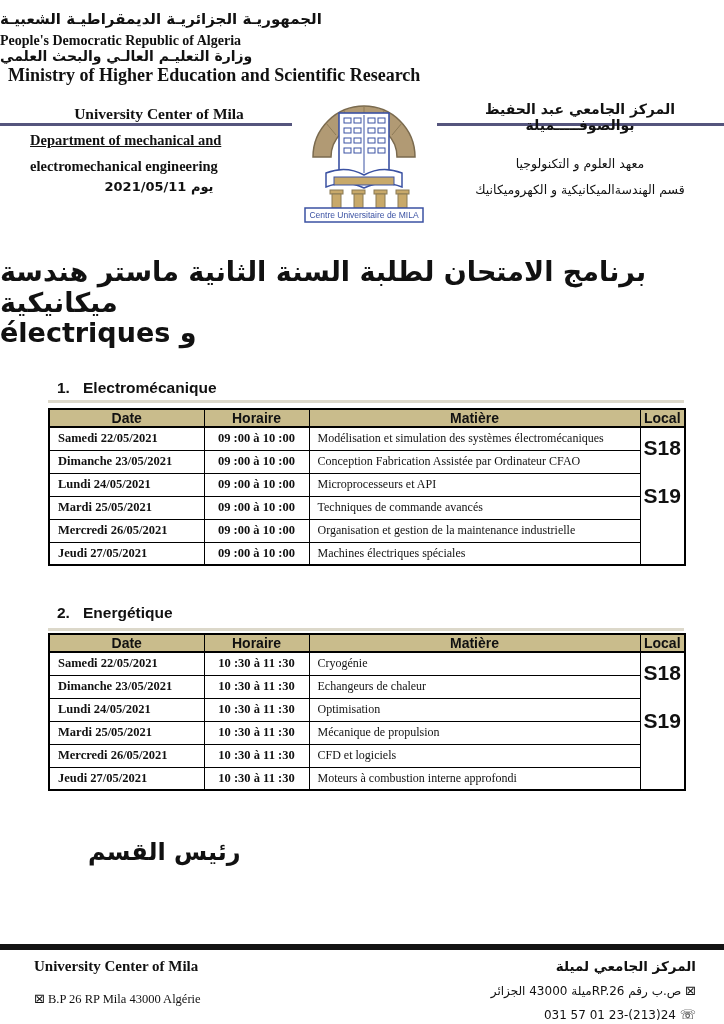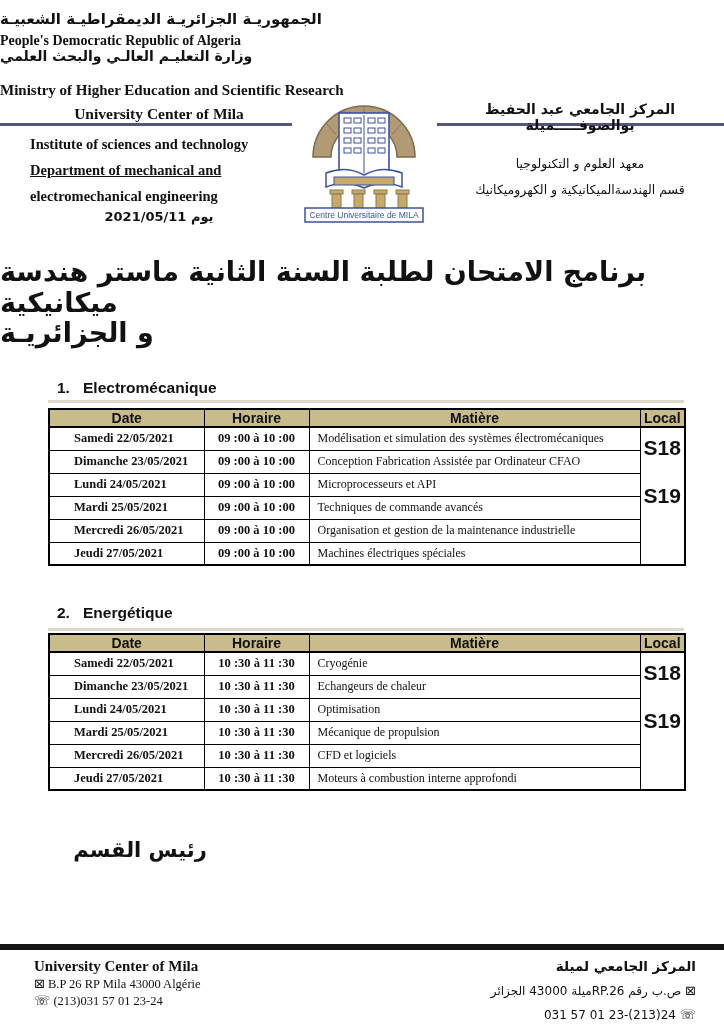--- a/index.html
+++ b/index.html
@@ -7,21 +7,21 @@
   body { position:relative; background:#ffffff; font-family:"Liberation Serif",serif; color:#111; overflow:hidden; }
 
   .abs { position:absolute; }
   .ctr { width:100%; text-align:left; }
   .ar  { font-family:"DejaVu Sans",sans-serif; direction:rtl; }
 
   
   .rep-ar { top:10px;  font-size:15px; font-weight:bold; }
   .rep-en { top:33px;  font-size:14px; font-weight:bold; }
   .min-ar { top:48px;  font-size:14px; font-weight:bold; }
-  .min-en { top:82px;  font-size:15px; font-weight:bold; }
+  .min-en { top:65px;  font-size:18px; font-weight:bold;padding-left:8px; }
 
   
   .lh-left  { left:30px;  top:105px; width:258px; }
   .lh-left .t { font-size:15.5px; font-weight:bold; text-align:center; }
   .lh-line { height:2.5px; background:#55557d; }
   .rule-l { left:0;   top:123px; width:292px; }
   .rule-r { left:437px; top:123px; width:287px; }
   .lh-left .l1 { margin-top:13px; font-size:14.5px; font-weight:bold; }
   .lh-left .l2 { margin-top:9px;  font-size:14.5px; font-weight:bold;text-decoration:underline; }
   .lh-left .l3 { margin-top:9px;  font-size:14.5px; font-weight:bold; }
@@ -43,55 +43,54 @@
   .sec2-h { top:604px; }
   .smudge { height:2.5px; background:#dcd8ca; left:48px; width:636px; }
   .sm1 { top:400px; } .sm2 { top:628px; }
 
   table.sched { border-collapse:collapse; table-layout:fixed; width:636px; border:2px solid #000; background:#fff; }
   .tbl1 { left:48px; top:408px; }
   .tbl2 { left:48px; top:633px; }
   .sched th { background:#c9bc8c; border:1px solid #000; border-bottom:2px solid #000; height:16px;
               font-family:"Liberation Sans",sans-serif; font-size:14px; font-weight:bold; }
   .sched td { border:1px solid #000; height:23px; font-size:12.5px; white-space:nowrap; overflow:hidden; }
-  .c-date { font-weight:bold; padding-left:24px; }
+  .c-date { font-weight:bold; padding-left:8px; }
   .c-hor  { font-weight:bold; text-align:center; }
   .c-mat  { padding-left:8px; font-size:12px !important; }
   .c-local{ text-align:center; vertical-align:top; }
   .local-val { font-family:"Liberation Sans",sans-serif; font-weight:bold; font-size:21px; line-height:1; }
   .local-val.first  { margin-top:9px; }
   .local-val.second { margin-top:27px; }
 
   
-  .sign { left:60px; top:838px; width:160px; text-align:center; font-size:21px; font-weight:bold; }
+  .sign { left:88px; top:838px; width:160px; text-align:left; font-size:24px; font-weight:bold; }
 
   
   .foot-rule { left:0; top:944px; width:724px; height:3px; border-top:4px solid #141414; border-bottom:2px solid #141414; }
   .foot-l { left:34px; top:958px; width:300px; }
   .foot-l .t { font-size:15px; font-weight:bold; }
-  .foot-l .ln { font-size:12.5px; margin-top:1px; }
+  .foot-l .ln { font-size:12.5px; margin-top:16px; }
   .foot-r { right:28px; top:958px; width:320px; text-align:right; }
   .foot-r .t { font-size:13.5px; font-weight:bold; }
   .foot-r .ln { font-size:12px; margin-top:9px; }
   .g-icon { font-family:"DejaVu Sans",sans-serif; font-size:13px; }
 </style>
 </head>
 <body>
 
 <div class="abs ctr ar rep-ar">الجمهوريـة الجزائريـة الديمقراطيـة الشعبيـة</div>
 <div class="abs ctr rep-en">People's Democratic Republic of Algeria</div>
 <div class="abs ctr ar min-ar">وزارة التعليـم العالـي والبحث العلمي</div>
 <div class="abs ctr min-en">Ministry of Higher Education and Scientific Research</div>
 
 <div class="abs lh-line rule-l"></div>
 <div class="abs lh-line rule-r"></div>
 
 <div class="abs lh-left">
   <div class="t">University Center of  Mila</div>
-  <div class="l1">Institute of sciences and technology</div>
   <div class="l2">Department of  mechanical and</div>
   <div class="l3">electromechanical engineering</div>
   <div class="dt ar">يوم 2021/05/11</div>
 </div>
 
 <div class="abs logo">
   <svg width="136" height="130" viewBox="0 0 136 130">
 
     <path d="M 17,62 A 51 51 0 0 1 119,62 L 101,62 A 33 33 0 0 0 35,62 Z" fill="#b19a74" stroke="#7a6a4e" stroke-width="1.5"></path>
     <path d="M 30,28 L 40,40 M 48,16 L 54,30 M 68,11 L 68,27 M 88,16 L 82,30 M 106,28 L 96,40" stroke="#8d7a57" stroke-width="1" fill="none"></path>
@@ -140,21 +139,21 @@
   </svg>
 </div>
 
 <div class="abs ar lh-right">
   <div class="t">المركز الجامعي عبد الحفيظ بوالصوفـــــميلة</div>
   <div class="l1">معهد العلوم و التكنولوجيا</div>
   <div class="l2">قسم الهندسةالميكانيكية و الكهروميكانيك</div>
 </div>
 
 <div class="abs ctr ar title1">برنامج الامتحان لطلبة السنة الثانية ماستر هندسة ميكانيكية</div>
-<div class="abs ctr ar title2">و الجزائريـة</div>
+<div class="abs ctr ar title2">و électriques</div>
 
 <div class="abs sec-h sec1-h">
   <span class="num">1.</span><span>Electromécanique</span>
 </div>
 <div class="abs smudge sm1"></div>
 
 <table class="abs sched tbl1">
   <colgroup>
       <col style="width:155px">
       <col style="width:105px">

